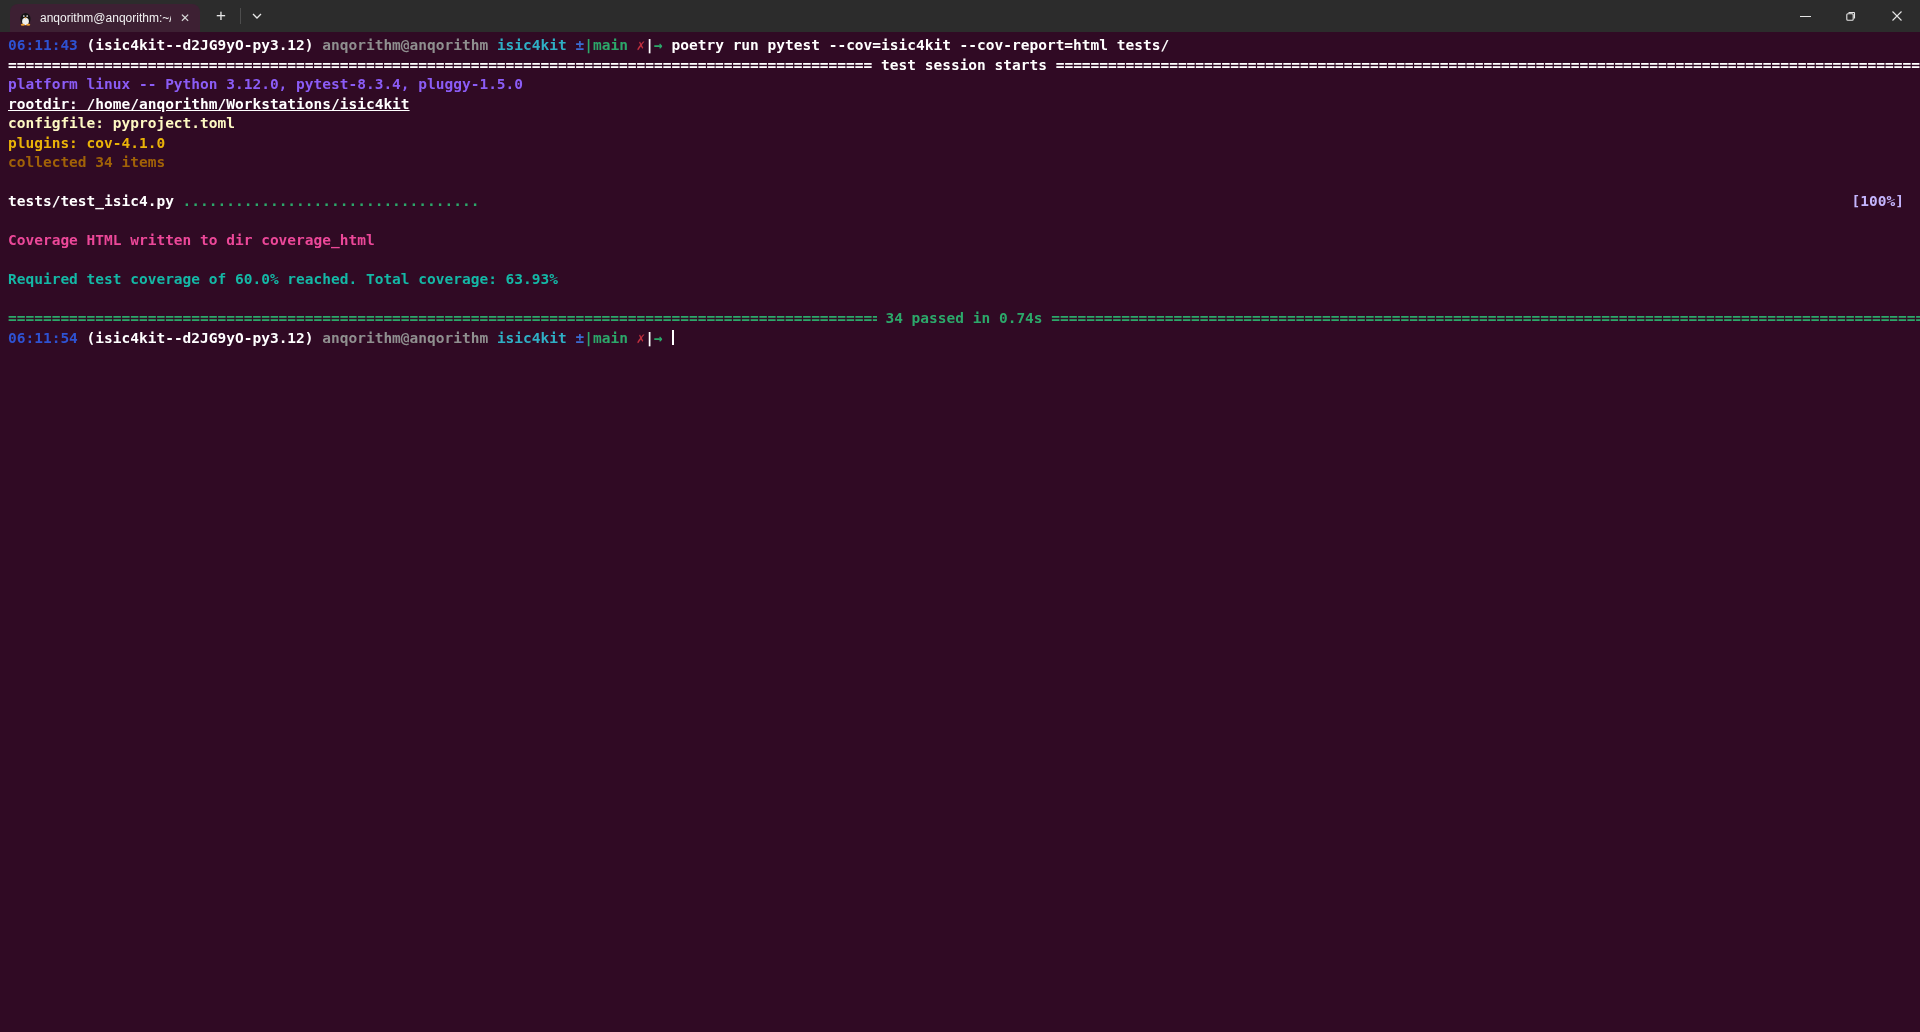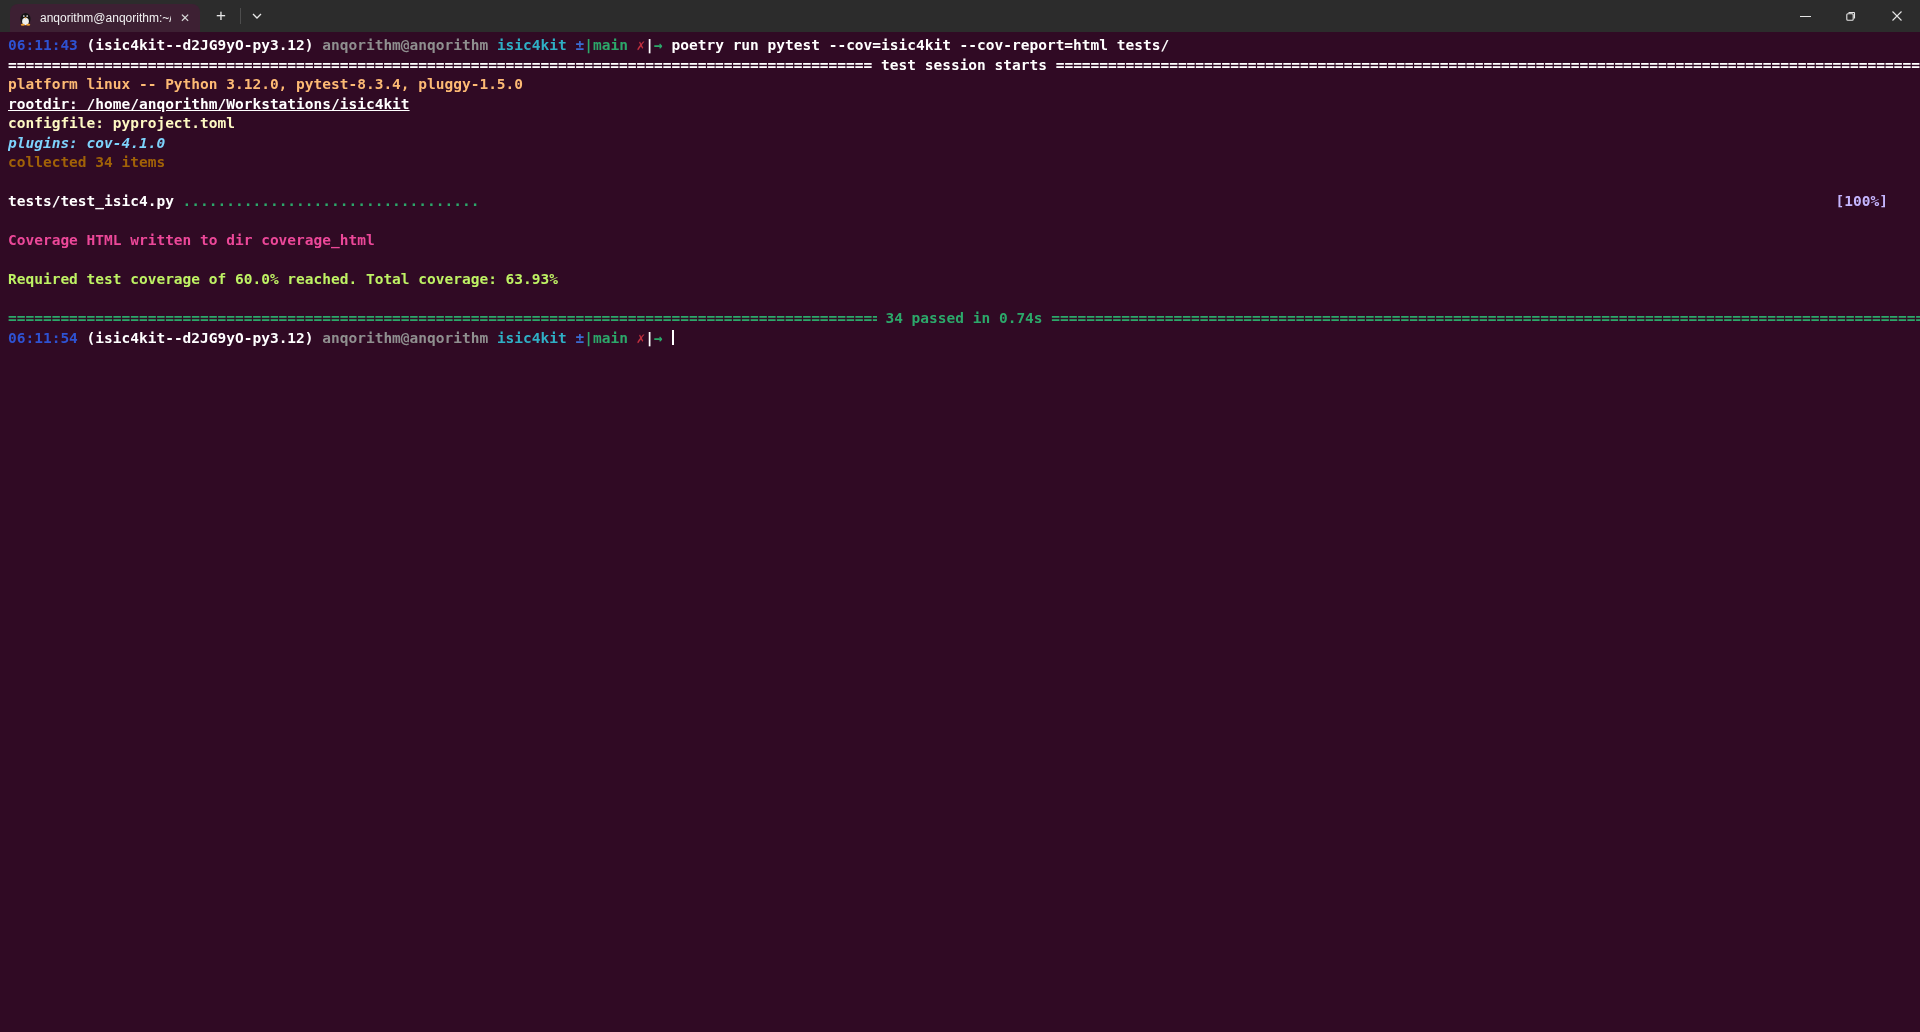--- a/index.html
+++ b/index.html
@@ -39,21 +39,21 @@
   
   .terminal {
     position:absolute; top:32px; left:0; width:1920px; height:1000px;
     background:#300a24; padding:4px 0 0 8px; cursor:text;
     font-size:14.5px; font-weight:bold; line-height:19.5px;
   }
   .term-line { white-space:pre; height:19.5px; overflow:hidden; }
   .term-line.sep { display:flex; padding-right:0; }
   .term-line.sep .fill { flex:1 1 0; overflow:hidden; white-space:pre; }
   .term-line.sep .sep-text { flex:0 0 auto; white-space:pre; }
-  .term-line.split { display:flex; justify-content:space-between; padding-right:32px; }
+  .term-line.split { display:flex; justify-content:space-between; padding-right:16px; }
   .seg { white-space:pre; }
   .cursor {
     display:inline-block; width:2.5px; height:15px; background:#ffffff;
     vertical-align:-2px; margin-left:9px;
   }
 </style>
 </head>
 <body style="background: rgb(48, 10, 36);">
 
 <div class="titlebar">
@@ -95,27 +95,27 @@
       <svg width="12" height="12" viewBox="0 0 12 12">
         <path d="M1.5 1.5 L10.5 10.5 M10.5 1.5 L1.5 10.5" stroke="#e6e6e6" stroke-width="1.1"></path>
       </svg>
     </div>
   </div>
 </div>
 
 <div class="terminal">
     <div class="term-line"><span class="seg" style="color: rgb(46, 82, 210);">06:11:43 </span><span class="seg" style="color: rgb(255, 255, 255);">(isic4kit--d2JG9yO-py3.12) </span><span class="seg" style="color: rgb(143, 143, 143);">anqorithm@anqorithm </span><span class="seg" style="color: rgb(47, 175, 197);">isic4kit </span><span class="seg" style="color: rgb(58, 107, 210);">±</span><span class="seg" style="color: rgb(44, 168, 106);">|</span><span class="seg" style="color: rgb(44, 168, 106);">main </span><span class="seg" style="color: rgb(194, 47, 62);">✗</span><span class="seg" style="color: rgb(255, 255, 255);">|</span><span class="seg" style="color: rgb(44, 168, 106);">→ </span><span class="seg" style="color: rgb(255, 255, 255);">poetry run pytest --cov=isic4kit --cov-report=html tests/</span></div>
     <div class="term-line sep"><span class="seg fill" style="color: rgb(255, 255, 255);">============================================================================================================================================================================================================================================================================================================</span><span class="seg sep-text" style="color: rgb(255, 255, 255);"> test session starts </span><span class="seg fill" style="color: rgb(255, 255, 255);">============================================================================================================================================================================================================================================================================================================</span></div>
-    <div class="term-line"><span class="seg" style="color: #fdba74;">platform linux -- Python 3.12.0, pytest-8.3.4, pluggy-1.5.0</span></div>
+    <div class="term-line"><span class="seg" style="color: #8b5cf6;">platform linux -- Python 3.12.0, pytest-8.3.4, pluggy-1.5.0</span></div>
     <div class="term-line"><span class="seg" style="color: rgb(255, 255, 255); text-decoration: underline;">rootdir: /home/anqorithm/Workstations/isic4kit</span></div>
     <div class="term-line"><span class="seg" style="color: #fef9c3;">configfile: pyproject.toml</span></div>
-    <div class="term-line"><span class="seg" style="color: #7dd3fc; font-style: italic;">plugins: cov-4.1.0</span></div>
+    <div class="term-line"><span class="seg" style="color: #eab308;">plugins: cov-4.1.0</span></div>
     <div class="term-line"><span class="seg" style="color: #a16207;">collected 34 items</span></div>
     <div class="term-line">&nbsp;</div>
     <div class="term-line split"><span><span class="seg" style="color: rgb(255, 255, 255);">tests/test_isic4.py </span><span class="seg" style="color: rgb(44, 168, 106);">..................................</span></span><span><span class="seg" style="color: #c4b5fd;">[100%]</span></span></div>
     <div class="term-line">&nbsp;</div>
     <div class="term-line"><span class="seg" style="color: #ec4899;">Coverage HTML written to dir coverage_html</span></div>
     <div class="term-line">&nbsp;</div>
-    <div class="term-line"><span class="seg" style="color: #bef264; text-align: right;">Required test coverage of 60.0% reached. Total coverage: 63.93%</span></div>
+    <div class="term-line"><span class="seg" style="color: #14b8a6; text-align: right;">Required test coverage of 60.0% reached. Total coverage: 63.93%</span></div>
     <div class="term-line">&nbsp;</div>
     <div class="term-line sep"><span class="seg fill" style="color: rgb(44, 168, 106);">============================================================================================================================================================================================================================================================================================================</span><span class="seg sep-text" style="color: rgb(44, 168, 106);"> 34 passed in 0.74s </span><span class="seg fill" style="color: rgb(44, 168, 106);">============================================================================================================================================================================================================================================================================================================</span></div>
     <div class="term-line"><span class="seg" style="color: rgb(46, 82, 210);">06:11:54 </span><span class="seg" style="color: rgb(255, 255, 255);">(isic4kit--d2JG9yO-py3.12) </span><span class="seg" style="color: rgb(143, 143, 143);">anqorithm@anqorithm </span><span class="seg" style="color: rgb(47, 175, 197);">isic4kit </span><span class="seg" style="color: rgb(58, 107, 210);">±</span><span class="seg" style="color: rgb(44, 168, 106);">|</span><span class="seg" style="color: rgb(44, 168, 106);">main </span><span class="seg" style="color: rgb(194, 47, 62);">✗</span><span class="seg" style="color: rgb(255, 255, 255);">|</span><span class="seg" style="color: rgb(44, 168, 106);">→</span><span class="cursor"></span></div>
   </div>
 
 </body></html>

